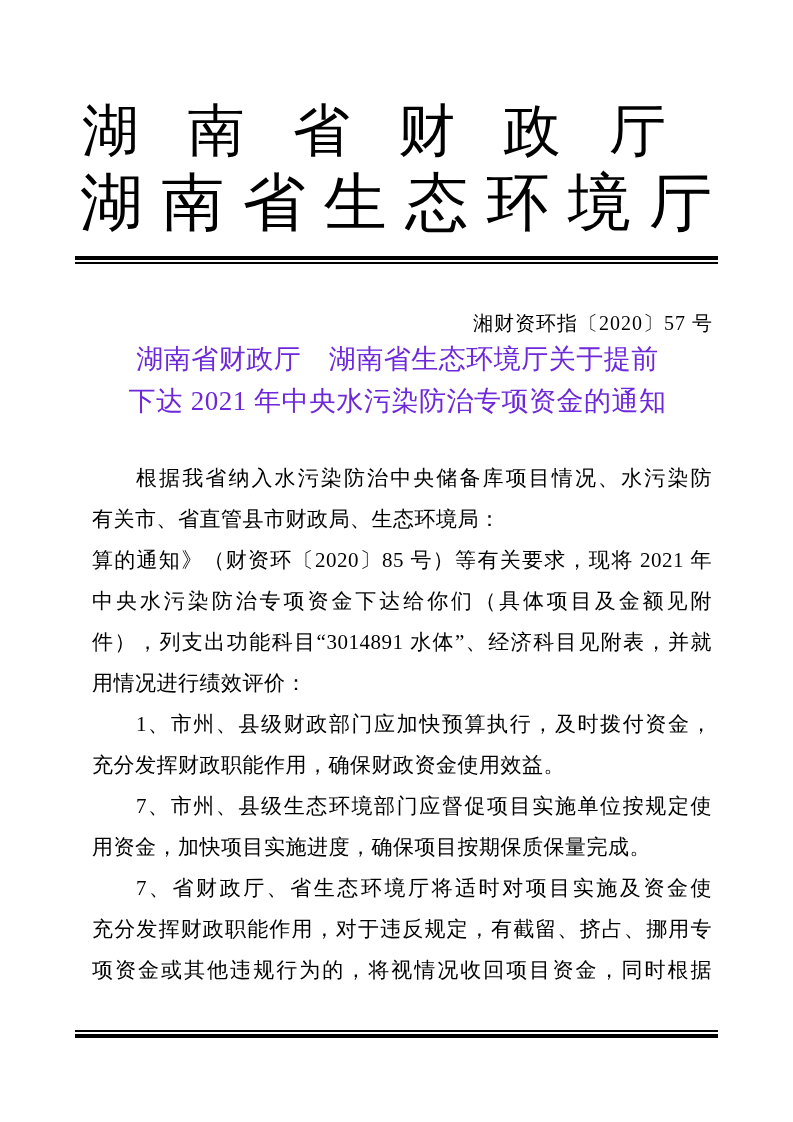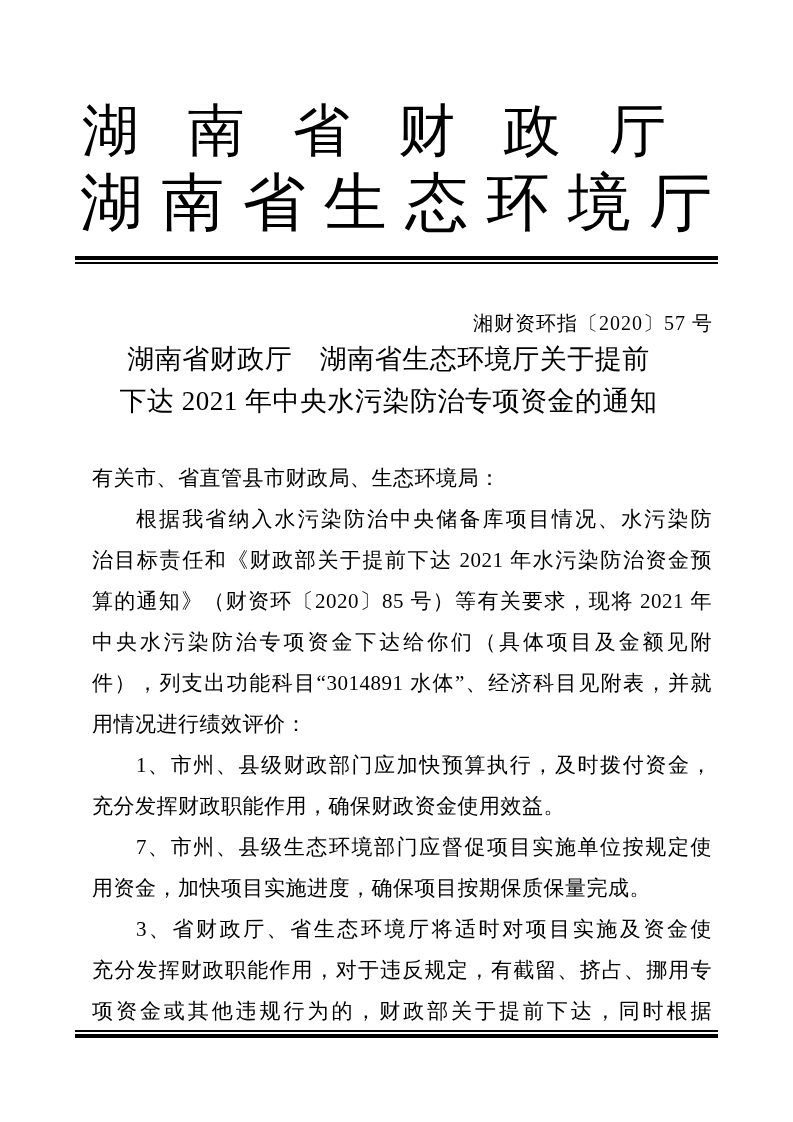--- a/index.html
+++ b/index.html
@@ -32,25 +32,25 @@
     position:absolute;
     top:263px;right:80px;
     font-size:20px;line-height:28px;
     letter-spacing:1px;
     color:#000;
     margin-top:46px;
   }
   
   .notice-title{
     position:absolute;
-    top:338px;left:67px;width:643px;
+    top:338px;left:76px;width:643px;
     text-align:center;
     font-size:27px;line-height:42px;
     letter-spacing:0.5px;
-    color:#000000;
+    color:#6d28d9;
   }
   
   .body-text{
     position:absolute;
     top:458px;left:92px;width:620px;
     font-size:21px;line-height:41px;
     color:#000;
   }
   .body-line{margin:0;padding:0;letter-spacing:0.5px;}
   .body-line.indent{text-indent:44px;}
@@ -93,34 +93,33 @@
   </div>
 
   <div class="doc-number">湘财资环指〔2020〕57 号</div>
 
   <div class="notice-title">
     <div>湖南省财政厅　湖南省生态环境厅关于提前</div>
     <div>下达 2021 年中央水污染防治专项资金的通知</div>
   </div>
 
   <div class="body-text">
+      <p class="body-line indent justify">根据我省纳入水污染防治中央储备库项目情况、水污染防</p>
       <p class="body-line">有关市、省直管县市财政局、生态环境局：</p>
-      <p class="body-line indent justify">根据我省纳入水污染防治中央储备库项目情况、水污染防</p>
-      <p class="body-line justify">治目标责任和《财政部关于提前下达 2021 年水污染防治资金预</p>
       <p class="body-line justify">算的通知》（财资环〔2020〕85 号）等有关要求，现将 2021 年</p>
       <p class="body-line justify">中央水污染防治专项资金下达给你们（具体项目及金额见附</p>
       <p class="body-line justify">件），列支出功能科目“3014891 水体”、经济科目见附表，并就</p>
       <p class="body-line">用情况进行绩效评价：</p>
       <p class="body-line indent justify">1、市州、县级财政部门应加快预算执行，及时拨付资金，</p>
       <p class="body-line">充分发挥财政职能作用，确保财政资金使用效益。</p>
       <p class="body-line indent justify">7、市州、县级生态环境部门应督促项目实施单位按规定使</p>
       <p class="body-line">用资金，加快项目实施进度，确保项目按期保质保量完成。</p>
-      <p class="body-line indent justify">3、省财政厅、省生态环境厅将适时对项目实施及资金使</p>
+      <p class="body-line indent justify">7、省财政厅、省生态环境厅将适时对项目实施及资金使</p>
       <p class="body-line justify">充分发挥财政职能作用，对于违反规定，有截留、挤占、挪用专</p>
-      <p class="body-line justify">项资金或其他违规行为的，财政部关于提前下达，同时根据</p>
+      <p class="body-line justify">项资金或其他违规行为的，将视情况收回项目资金，同时根据</p>
     </div>
 
   <div class="footer-rule">
     <div class="thin"></div>
     <div class="gap"></div>
     <div class="thick"></div>
   </div>
 
 </div>
 

